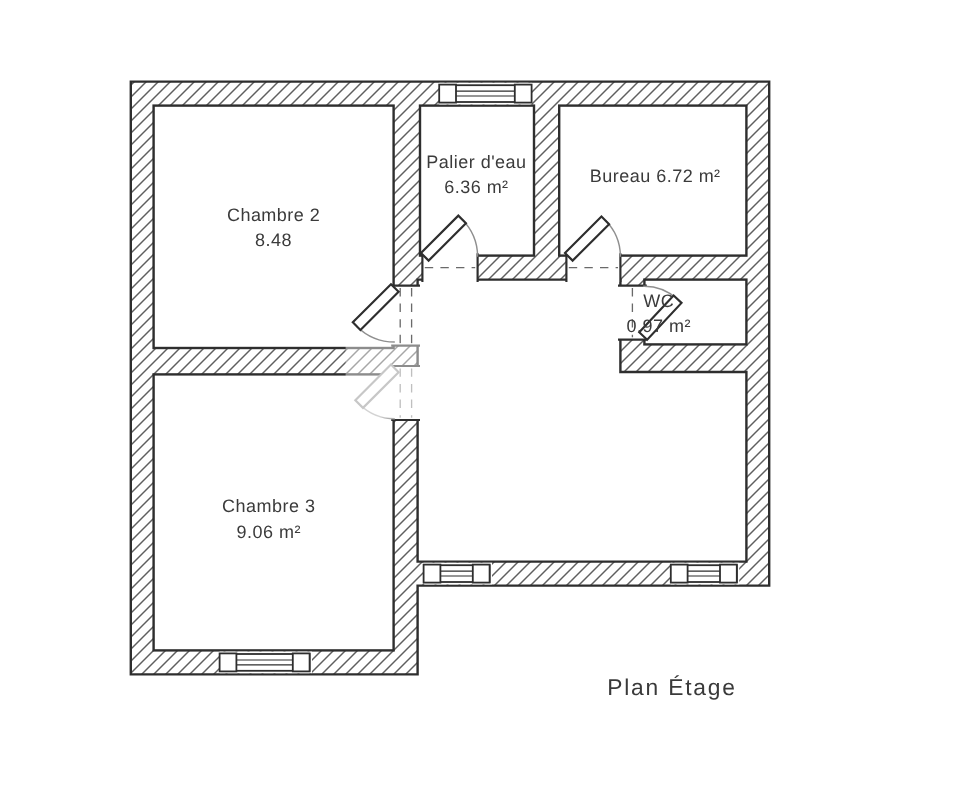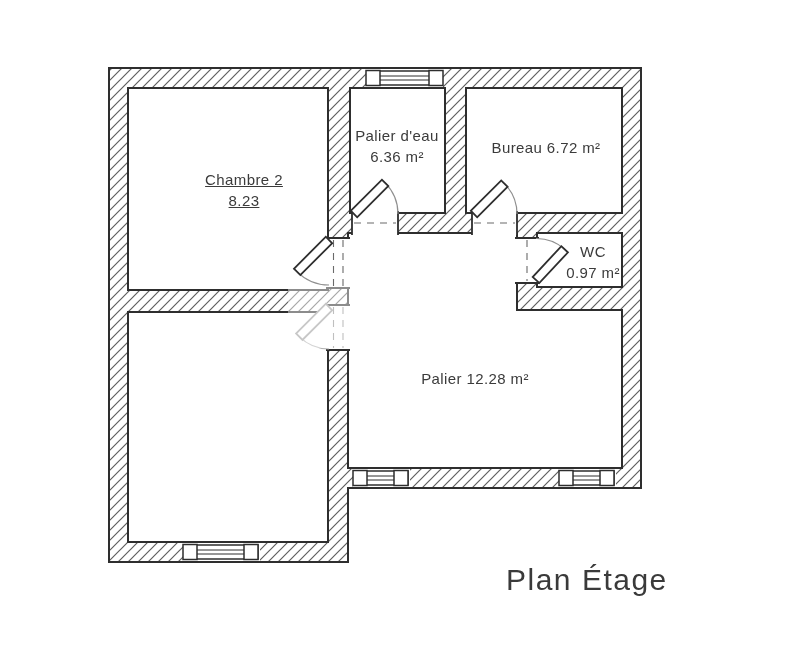--- a/index.html
+++ b/index.html
@@ -7,21 +7,21 @@
     position:relative;width:800px;height:658px;background:#ffffff;
     overflow:hidden;font-family:"Liberation Sans", sans-serif;
   }
   #plan-svg{position:absolute;left:0;top:0;}
   .room-label{
     position:absolute;transform:translate(-50%,-50%);
     text-align:center;color:#3b3b3b;font-size:15px;line-height:21px;
     letter-spacing:0.4px;white-space:nowrap;
   }
   .plan-title{
-    position:absolute;color:#3a3a3a;font-size:30px;letter-spacing:1.5px;
+    position:absolute;color:#3a3a3a;font-size:19px;letter-spacing:1.5px;
     white-space:nowrap;
   }
 </style>
 </head>
 <body>
 
 <div id="stage">
 
   <svg id="plan-svg" width="800" height="658" viewBox="0 0 800 658">
     <defs>
@@ -108,39 +108,40 @@
       <rect x="326" y="305" width="24" height="45" fill="#ffffff"></rect>
       <path d="M326,305 H350 M326,350 H350" stroke="#2e2e2e" stroke-width="1.8"></path>
       <path d="M333.5,307 V348 M343,307 V348" stroke="#8a8a8a" stroke-width="1.1" stroke-dasharray="7 6"></path>
       <path d="M299.3,336.7 A42,42 0 0 0 329,349" fill="none" stroke="#b0b0b0" stroke-width="1.2"></path>
       <rect x="329" y="302.5" width="42" height="9" transform="rotate(135 329 307)" fill="#ffffff" stroke="#9a9a9a" stroke-width="1.8"></rect>
     </g>
 
     <rect x="288" y="286" width="62" height="62" fill="#ffffff" opacity="0.45"></rect>
   </svg>
 
-  <div class="room-label" style="left:244px;top:190px;text-decoration:underline;">
+  <div class="room-label" style="left:228px;top:190px;">
     <div>Chambre 2</div>
-    <div>8.23</div>
+    <div>8.48</div>
   </div>
 
   <div class="room-label" style="left:397px;top:146px;">
     <div>Palier d'eau</div>
     <div>6.36 m²</div>
   </div>
 
   <div class="room-label" style="left:546px;top:147px;">
     <div>Bureau 6.72 m²</div>
   </div>
 
-  <div class="room-label" style="left:593px;top:262px;">
+  <div class="room-label" style="left:549px;top:262px;">
     <div>WC</div>
     <div>0.97 m²</div>
   </div>
 
-  <div class="room-label" style="left:475px;top:378px;">
-    <div>Palier 12.28 m²</div>
+
+  <div class="room-label" style="left:224px;top:433px;">
+    <div>Chambre 3</div>
+    <div>9.06 m²</div>
   </div>
-
 
   <div class="plan-title" style="left:506px;top:563px;">Plan Étage</div>
 
 </div>
 
 </body></html>

